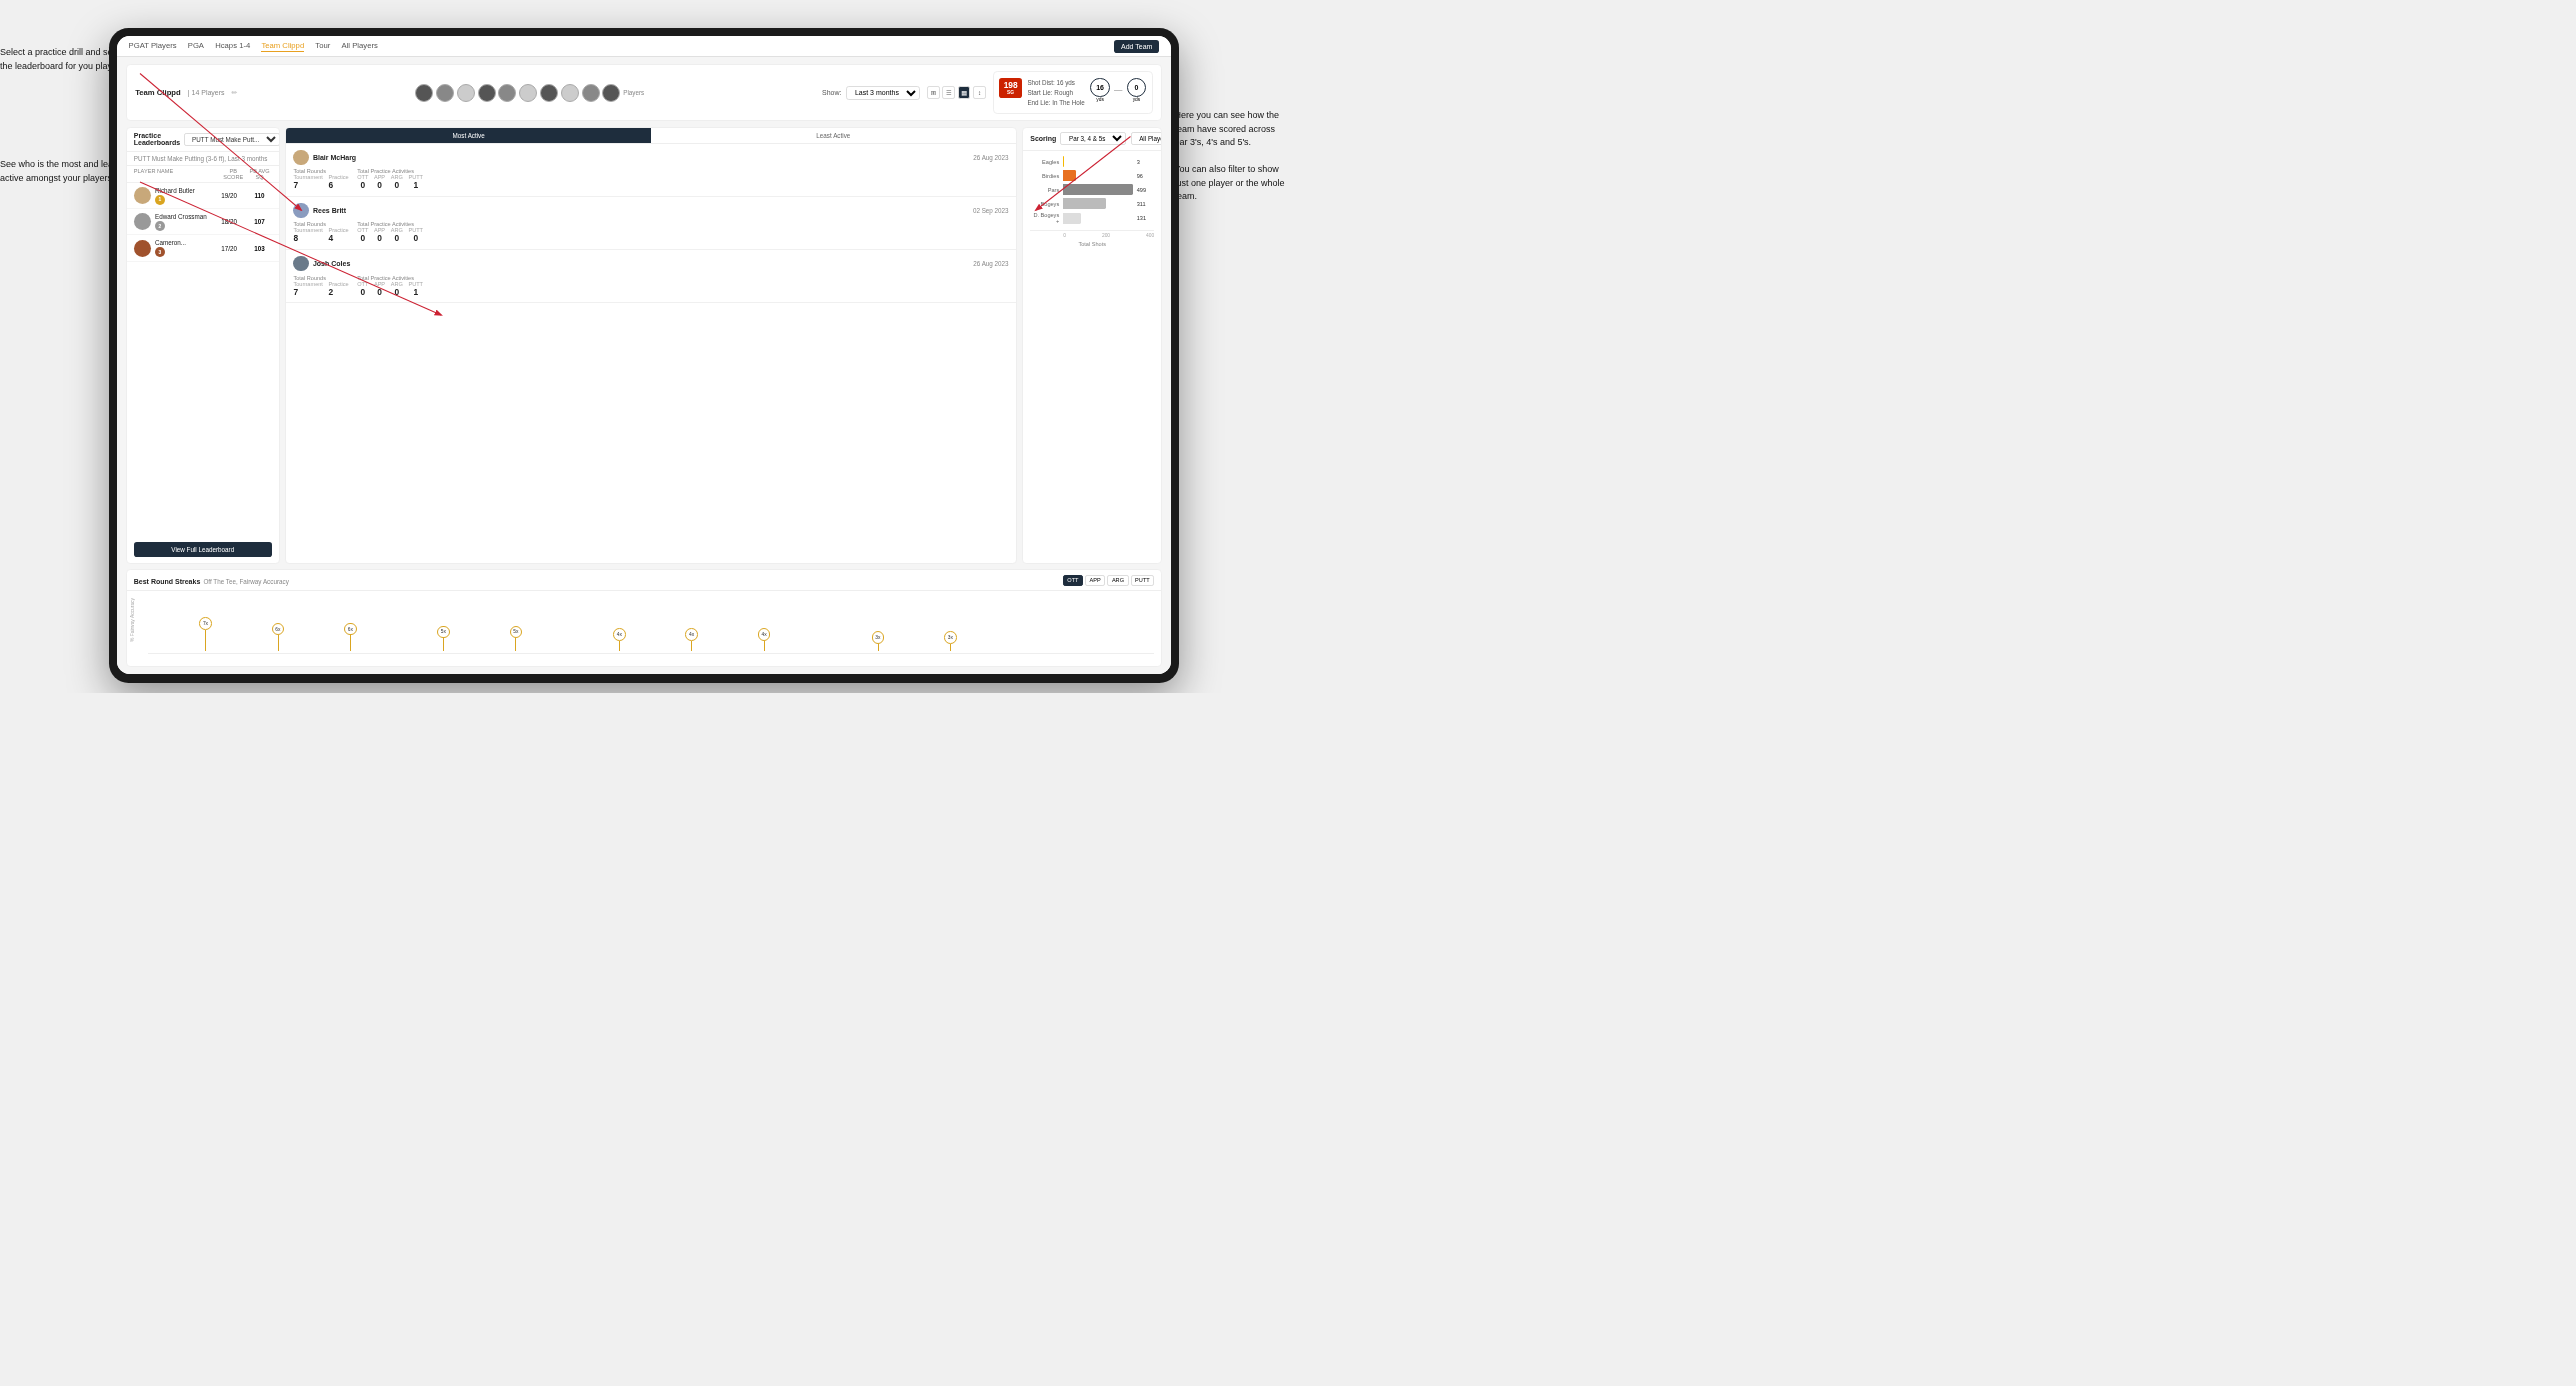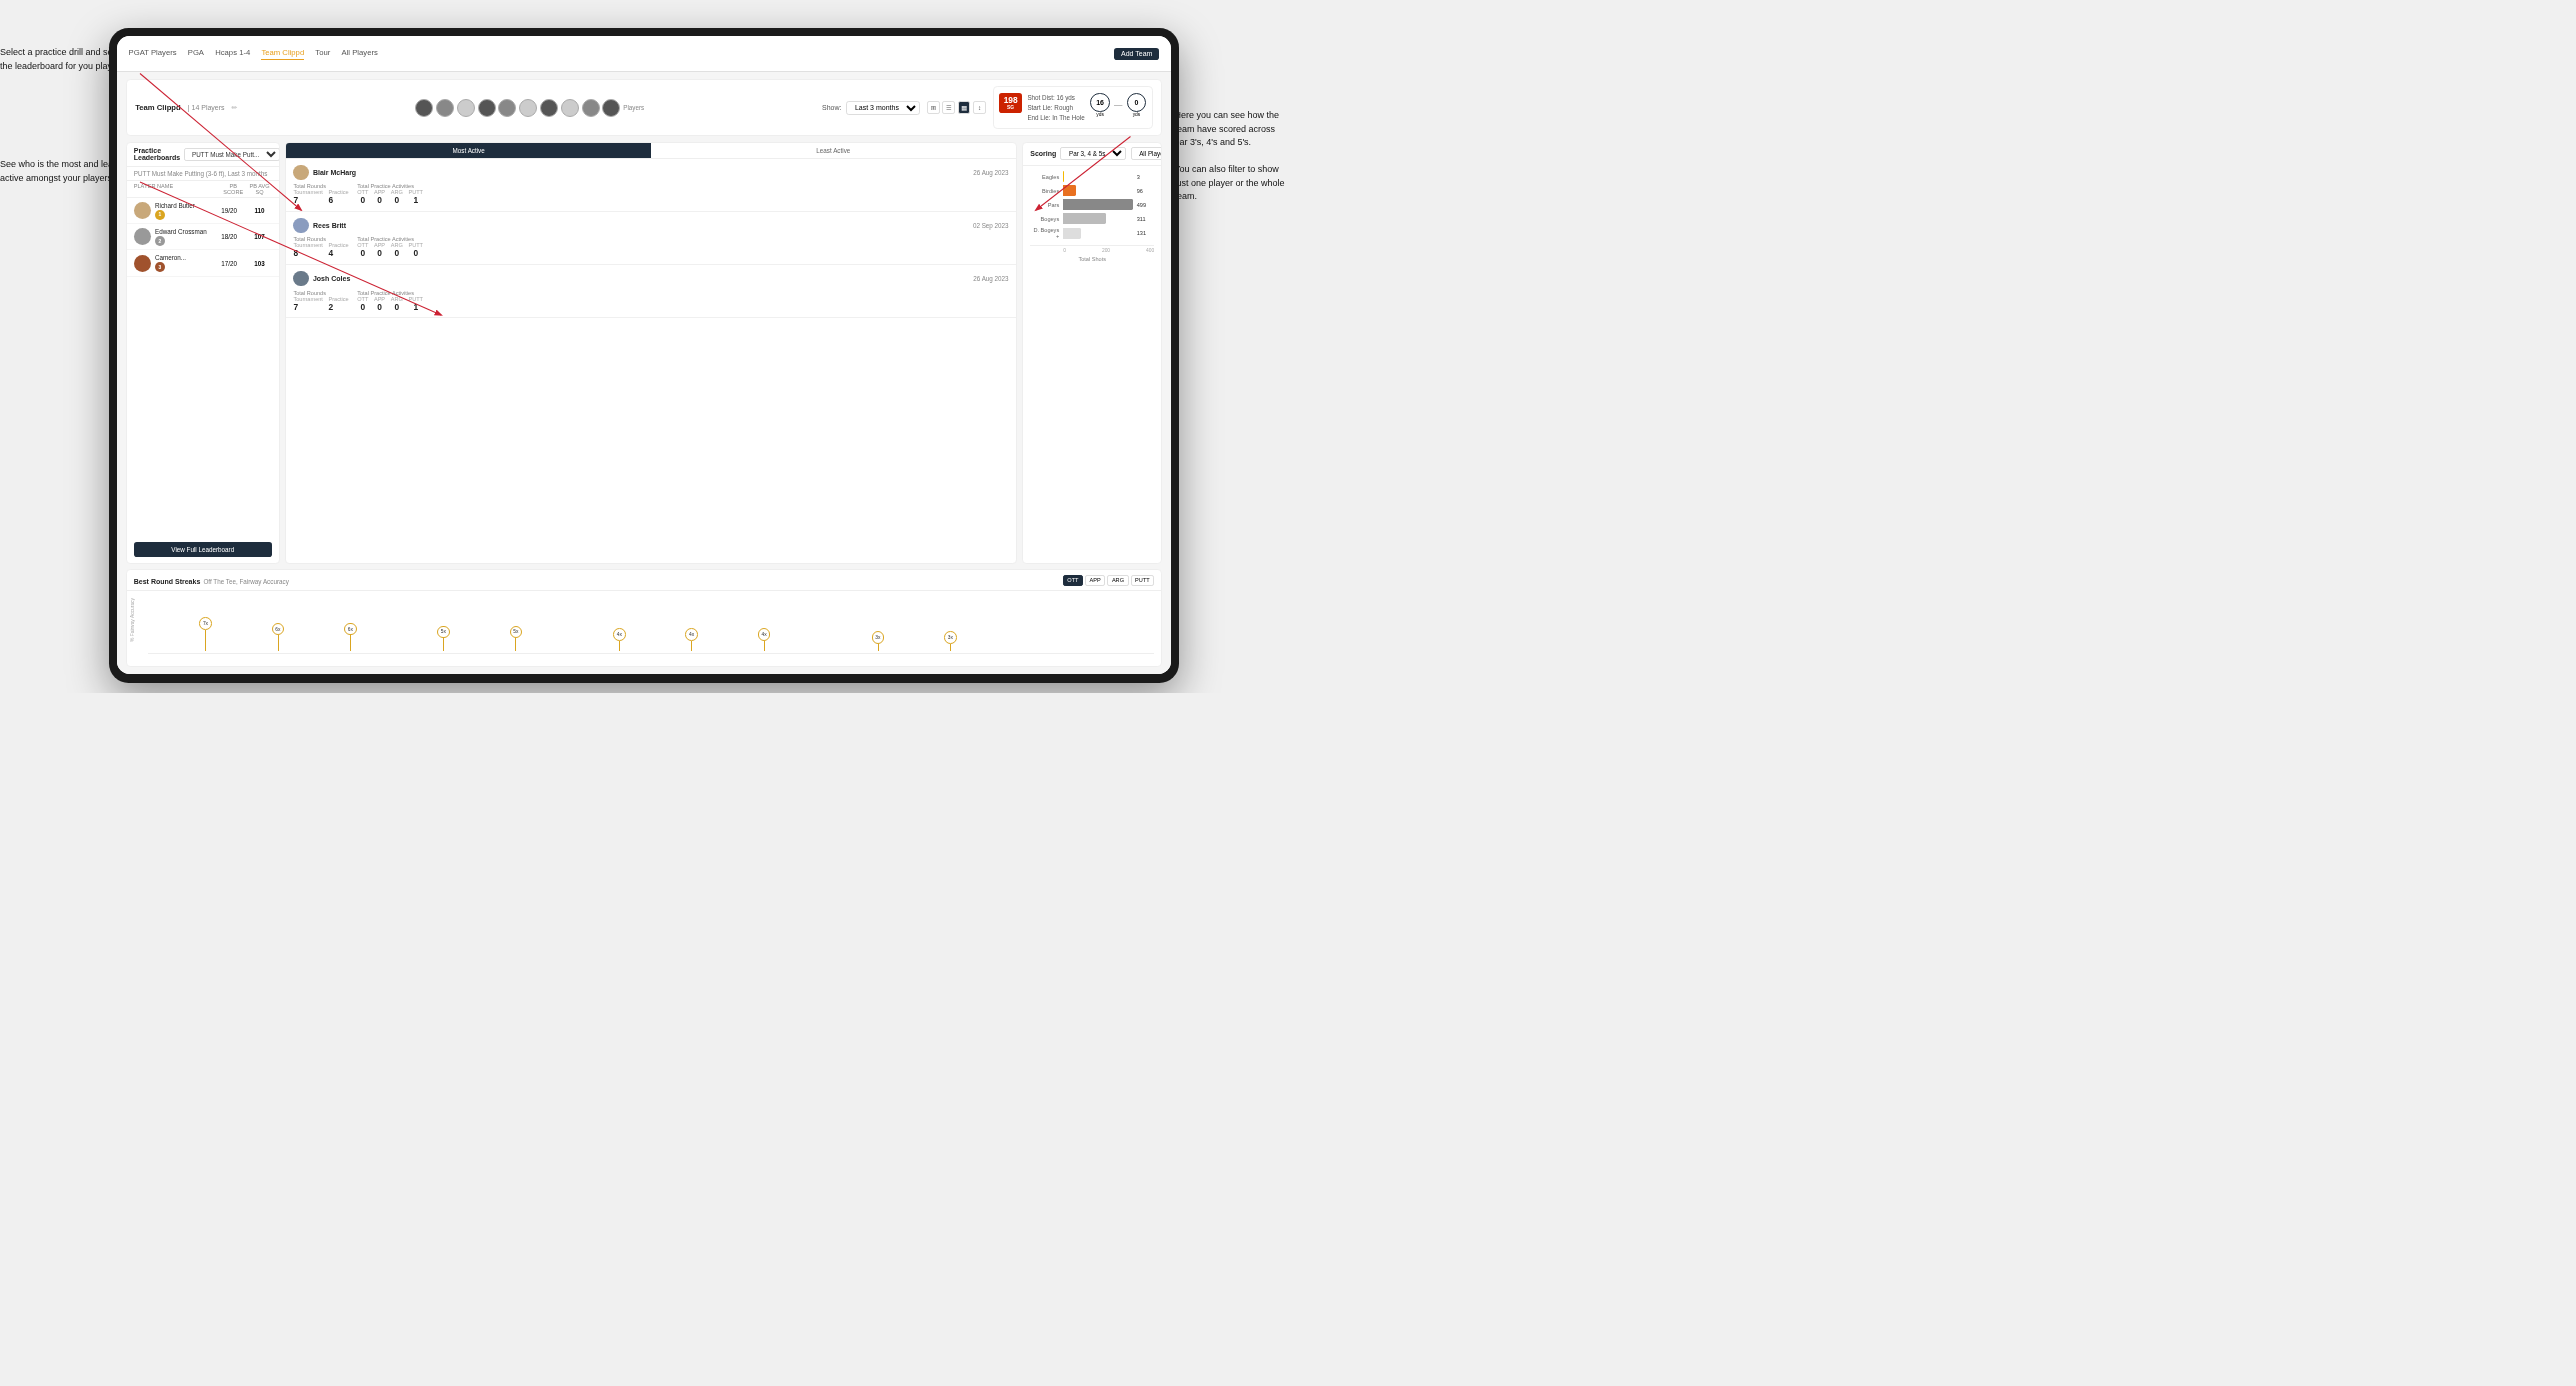--- a/index.html
+++ b/index.html
@@ -91,21 +91,21 @@
       font-size: 9px;
     }
 
     
     .subnav {
       background: #fff;
       border-bottom: 0.7px solid #e0e0e0;
       display: flex;
       align-items: center;
       padding: 0 11.2px;
-      height: 36px;
+      height: 21px;
       flex-shrink: 0;
     }
     .subnav-links {
       display: flex;
       gap: 11.2px;
       flex: 1;
     }
     .subnav-link {
       font-size: 7.7px;
       color: #555;

